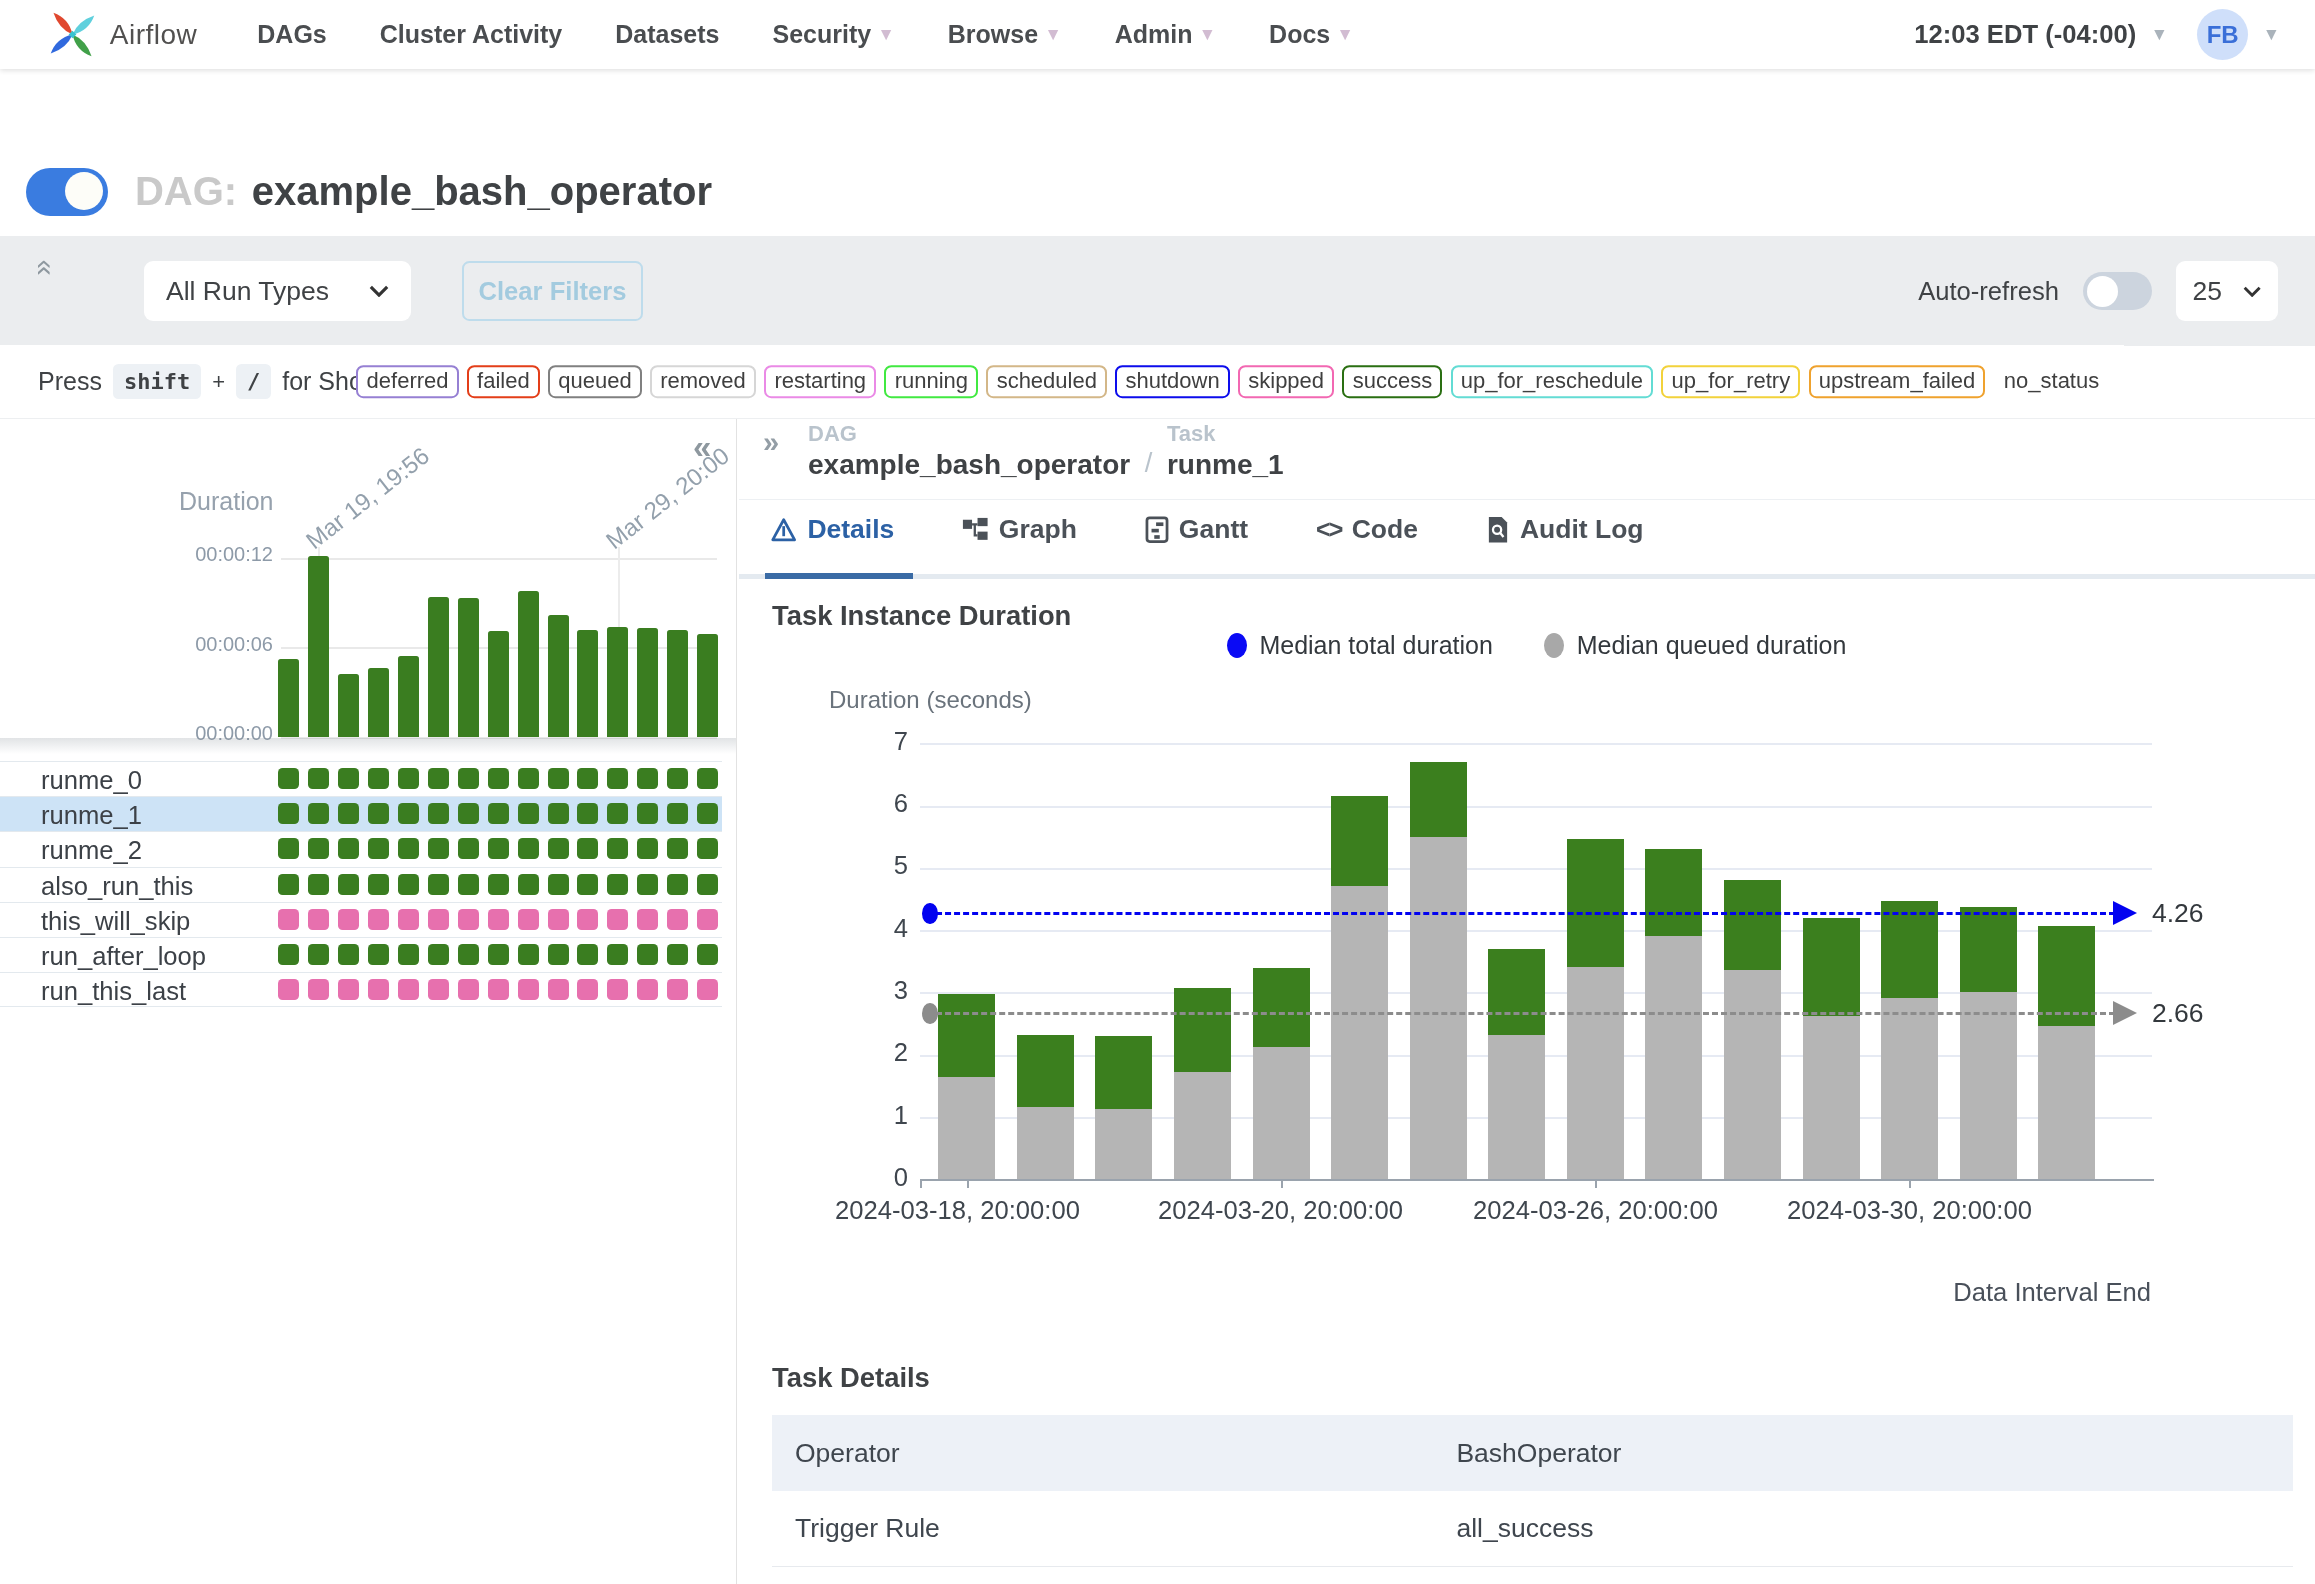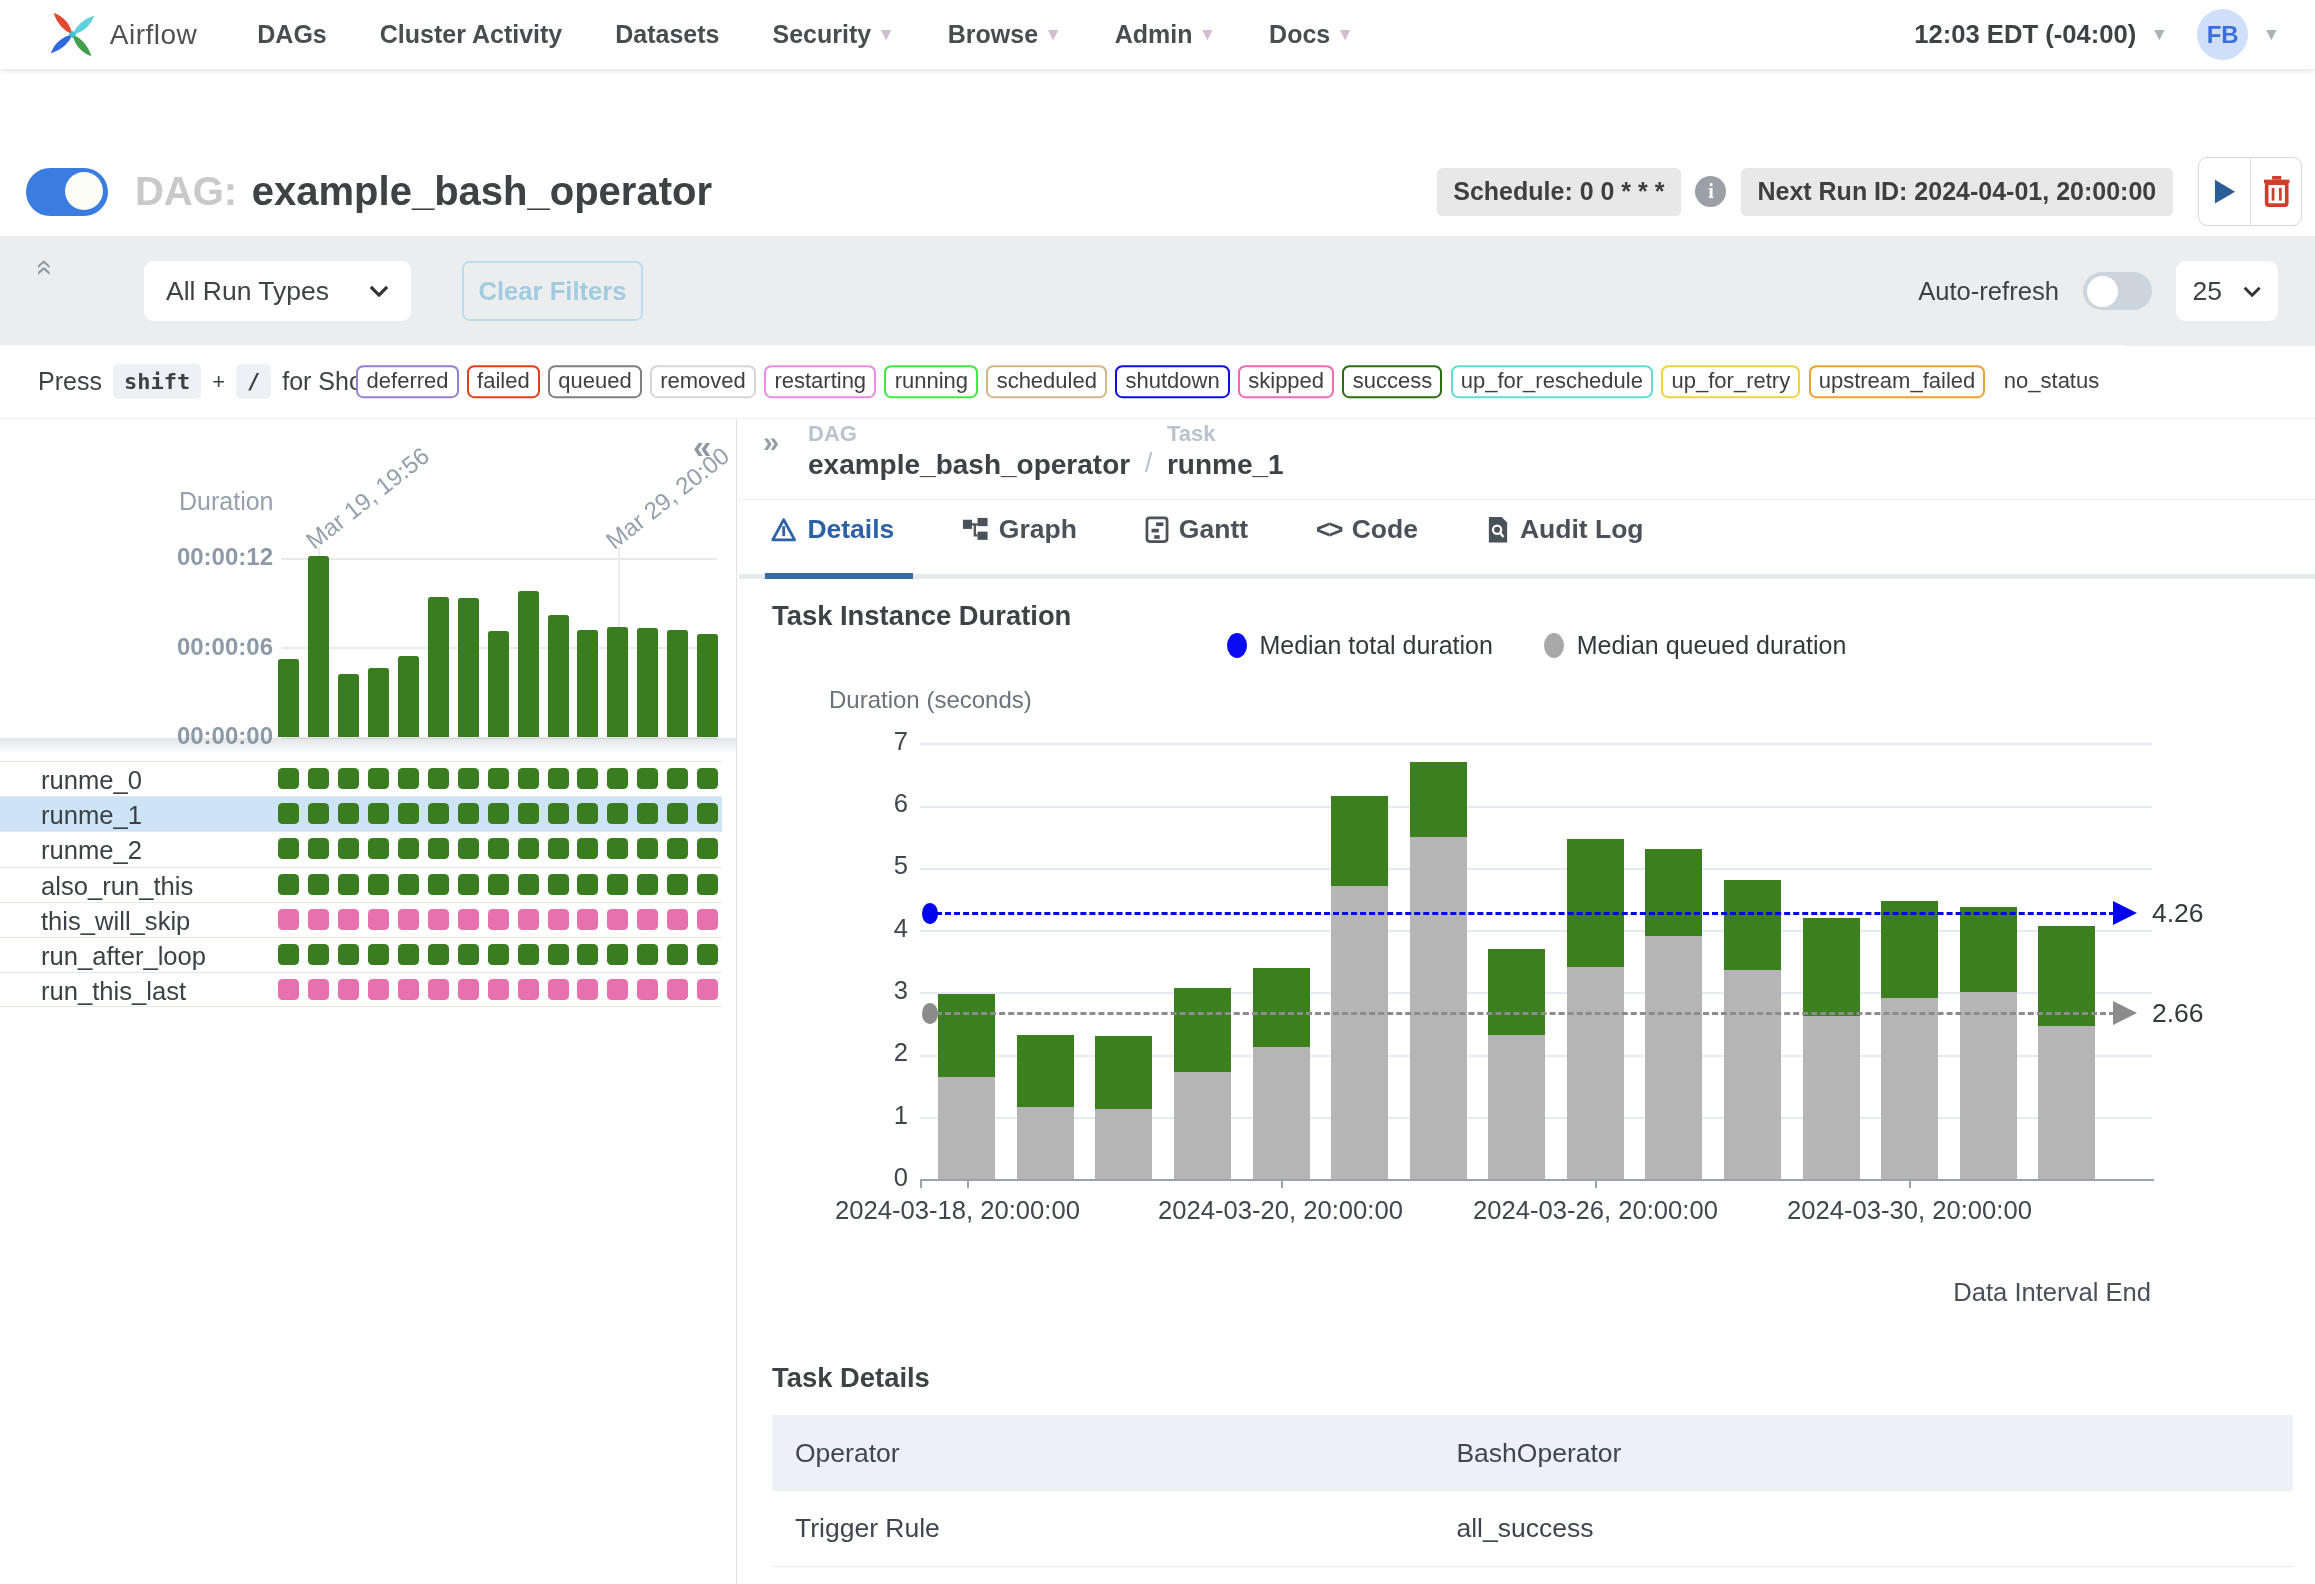--- a/index.html
+++ b/index.html
@@ -65,21 +65,21 @@
                   color:#3f3f3f; padding:1.8px 8.2px; white-space:nowrap; }
   .status-badge.noborder { border-color:transparent; }
 
   
   .panels { position:absolute; top:418px; left:0; width:2315px; height:1166px; border-top:0.9px solid #edeff1; }
   .left-panel { position:absolute; left:0; top:0; width:737px; height:1166px; border-right:1.8px solid #e2e2e2; overflow:hidden; }
   .right-panel { position:absolute; left:739px; top:0; right:0; height:1166px; overflow:hidden; }
 
   
   .collapse-left { position:absolute; left:693px; top:9.1px; font-size:33px; color:#8e989f; cursor:pointer; font-weight:bold; }
-  .mini-ylab { position:absolute; font-size:24px; color:#8d9aa8; text-align:right; width:101px;font-weight:bold; }
+  .mini-ylab { position:absolute; font-size:20px; color:#8d9aa8; text-align:right; width:101px; }
   .mini-title { position:absolute; left:179px; top:68px; font-size:25px; color:#96a1ad; }
   .mini-grid { position:absolute; height:1.8px; background:#e9e9e9; left:281px; width:436px; }
   .mini-vline { position:absolute; width:1.8px; background:#ececec; }
   .mini-rot { position:absolute; font-size:24px; color:#93a0ac; transform:rotate(-38deg); transform-origin:left bottom; white-space:nowrap; }
   .mini-bar { position:absolute; background:#3a7d20; border-radius:2.7px 2.7px 0 0; }
   .mini-shadow { position:absolute; left:0; width:737px; top:319px; height:16.4px;
                  background:linear-gradient(to bottom, rgba(120,130,140,.22), rgba(255,255,255,0)); }
 
   
   .task-row { position:absolute; left:0; width:722px; height:35px; border-top:0.9px solid #e3e9ee; }
@@ -184,41 +184,20 @@
       <span class="gray-caret">▼</span>
     </div>
   </header>
 
   <section class="dag-title-row">
     <div class="toggle-on">
         <div class="knob"></div>
       </div>
     <span class="dag-prefix">DAG:</span>
     <span class="dag-name">example_bash_operator</span>
-    <div class="title-right">
-      <span class="pill">Schedule: 0 0 * * *</span>
-      <span class="info-icon">i</span>
-      <span class="pill">Next Run ID: 2024-04-01, 20:00:00</span>
-      <div class="btn-group">
-        <div class="btn-cell">
-          <svg width="24" height="27.4" viewBox="0 0 26 30">
-              <path d="M2,2 L24,15 L2,28 Z" fill="#2b5d97"></path>
-            </svg>
-        </div>
-        <div class="btn-cell">
-          <svg width="27.4" height="31" viewBox="0 0 30 34">
-            <rect x="4" y="8" width="22" height="24" rx="2" fill="none" stroke="#cf3e2a" stroke-width="4"></rect>
-            <rect x="1" y="4" width="28" height="4" fill="#cf3e2a"></rect>
-            <rect x="10" y="0" width="10" height="4" fill="#cf3e2a"></rect>
-            <line x1="11" y1="13" x2="11" y2="27" stroke="#cf3e2a" stroke-width="3"></line>
-            <line x1="19" y1="13" x2="19" y2="27" stroke="#cf3e2a" stroke-width="3"></line>
-          </svg>
-        </div>
-      </div>
-    </div>
   </section>
 
   <section class="filter-bar">
     <span class="collapse-up">«</span>
     <div class="input-box select-box">
       <span>All Run Types</span>
       <svg width="20" height="12" viewBox="0 0 22 13">
           <polyline points="2,2 11,11 20,2" fill="none" stroke="#333" stroke-width="3.5"></polyline>
         </svg>
     </div>

